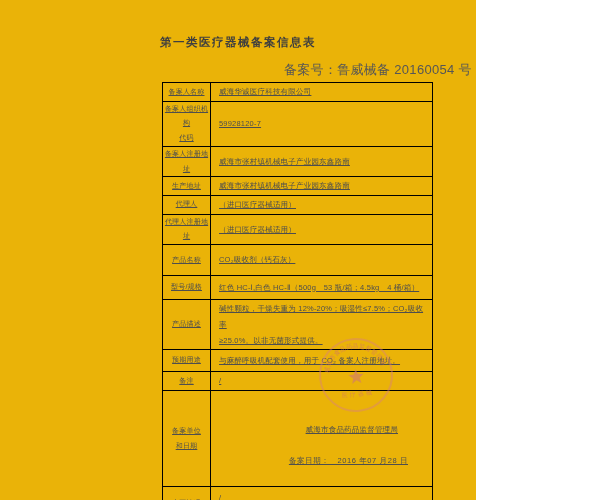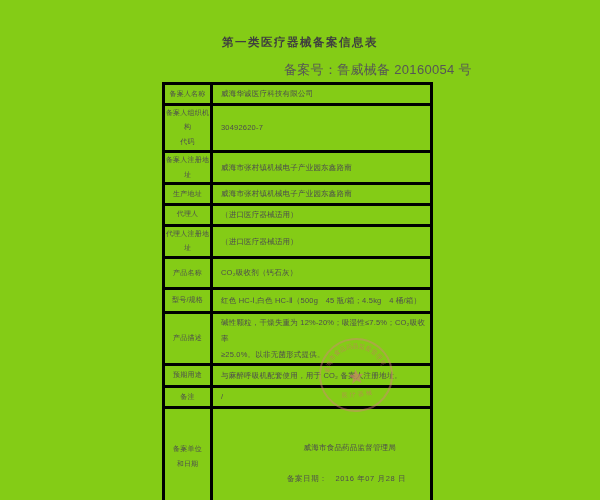--- a/index.html
+++ b/index.html
@@ -1,39 +1,40 @@
 <!DOCTYPE html>
 <html><head>
 <meta charset="utf-8">
 <style>
   * { margin:0; padding:0; box-sizing:border-box; }
   html,body { background:#ffffff; }
   body { font-family:"Liberation Sans","DejaVu Sans",sans-serif; }
   .page {
-    position:relative; width:600px; height:500px;
-    background:#84cc16; overflow:hidden;
+    position:relative; width:476px; height:500px;
+    background:#eab308; overflow:hidden;
     color:#4d4d4d;
   }
   .doc-title {
     position:absolute; top:35px; left:0; right:0;
     text-align:center; font-size:11.5px; font-weight:bold;
     color:#3f3f3f; letter-spacing:1.5px;
   }
   .reg-no {
     position:absolute; top:61px; left:284px;
     font-size:13px; color:#565656; letter-spacing:0.3px;
   }
   table.info {
     position:absolute; left:162px; top:82px;
     width:271px; border-collapse:collapse; table-layout:fixed;
   }
   table.info td {
-    border:3px solid #000000;
+    border:1px solid #000000;
     vertical-align:middle;
     color:#4e4e4e;
+    text-decoration:underline;
   }
   td.lbl {
     width:48px; text-align:center;
     font-size:7px; line-height:2.1;
     white-space:pre-line; letter-spacing:0.2px;
   }
   td.val {
     font-size:7.5px; line-height:2.1;
     padding:1px 4px 1px 8px;
     white-space:pre-line; letter-spacing:0.2px;
@@ -65,21 +66,21 @@
 
   <table class="info">
     <tbody>
         <tr style="height:18px">
       <td class="lbl">备案人名称</td>
       <td class="val">威海华诚医疗科技有限公司</td>
     </tr>
     <tr style="height:38px">
       <td class="lbl">备案人组织机构
 代码</td>
-      <td class="val">30492620-7</td>
+      <td class="val">59928120-7</td>
     </tr>
     <tr style="height:19px">
       <td class="lbl">备案人注册地址</td>
       <td class="val">威海市张村镇机械电子产业园东鑫路南</td>
     </tr>
     <tr style="height:18px">
       <td class="lbl">生产地址</td>
       <td class="val">威海市张村镇机械电子产业园东鑫路南</td>
     </tr>
     <tr style="height:18px">
@@ -89,21 +90,21 @@
     <tr style="height:19px">
       <td class="lbl">代理人注册地址</td>
       <td class="val">（进口医疗器械适用）</td>
     </tr>
     <tr style="height:31px">
       <td class="lbl">产品名称</td>
       <td class="val">CO₂吸收剂（钙石灰）</td>
     </tr>
     <tr style="height:24px">
       <td class="lbl">型号/规格</td>
-      <td class="val">红色 HC-Ⅰ,白色 HC-Ⅱ（500g　45 瓶/箱；4.5kg　4 桶/箱）</td>
+      <td class="val">红色 HC-Ⅰ,白色 HC-Ⅱ（500g　53 瓶/箱；4.5kg　4 桶/箱）</td>
     </tr>
     <tr style="height:38px">
       <td class="lbl">产品描述</td>
       <td class="val">碱性颗粒，干燥失重为 12%-20%；吸湿性≤7.5%；CO₂吸收率
 ≥25.0%。以非无菌形式提供。</td>
     </tr>
     <tr style="height:22px">
       <td class="lbl">预期用途</td>
       <td class="val">与麻醉呼吸机配套使用，用于 CO₂ 备案人注册地址。</td>
     </tr>

